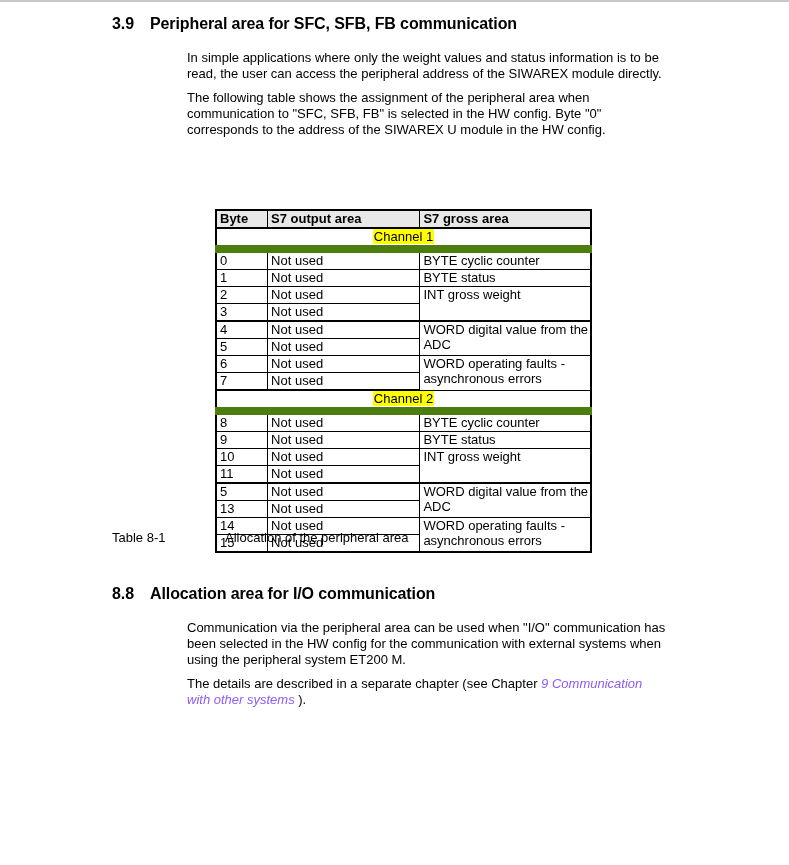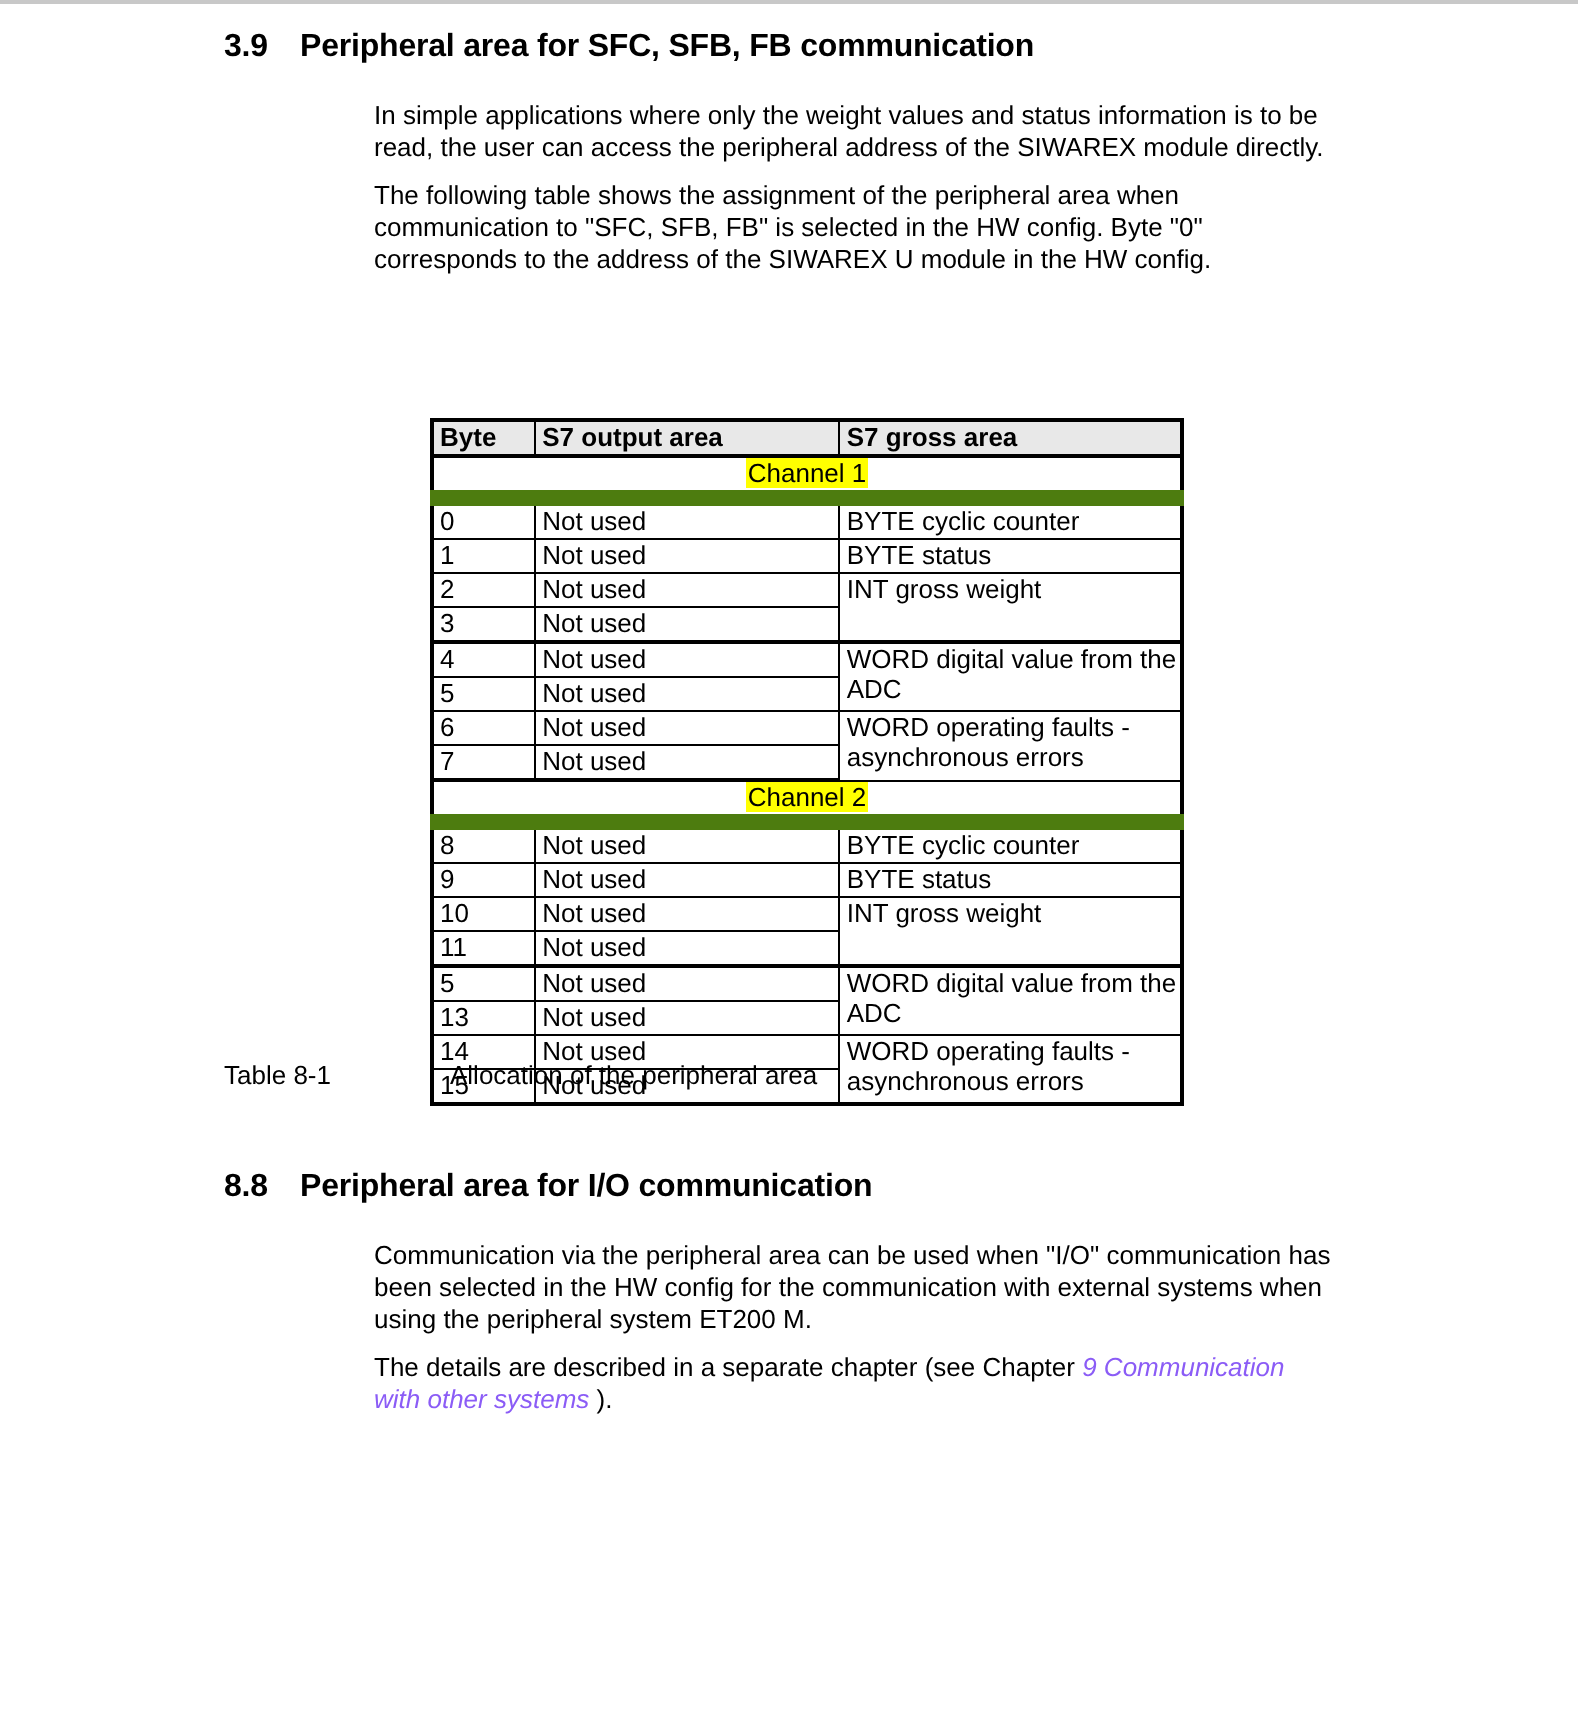--- a/index.html
+++ b/index.html
@@ -209,21 +209,21 @@
       <td>15</td>
       <td>Not used</td>
     </tr>
   </tbody>
 </table>
 
 <div class="caption" style="left:112px;">Table 8-1</div>
 <div class="caption" style="left:225px;">Allocation of the peripheral area</div>
 
 <div class="section-heading" style="top:585px;">
-  <span class="num">8.8</span><span>Peripheral area for I/O communication</span>
+  <span class="num">8.8</span><span>Allocation area for I/O communication</span>
 </div>
 
 <div class="para" style="top:620px;">
   <span class="line">Communication via the peripheral area can be used when "I/O" communication has</span>
   <span class="line">been selected in the HW config for the communication with external systems when</span>
   <span class="line">using the peripheral system ET200 M.</span>
 </div>
 
 <div class="para" style="top:676px;">
   <span class="line"><span>The details are described in a separate chapter (see Chapter </span><span class="link">9 Communication</span></span>

